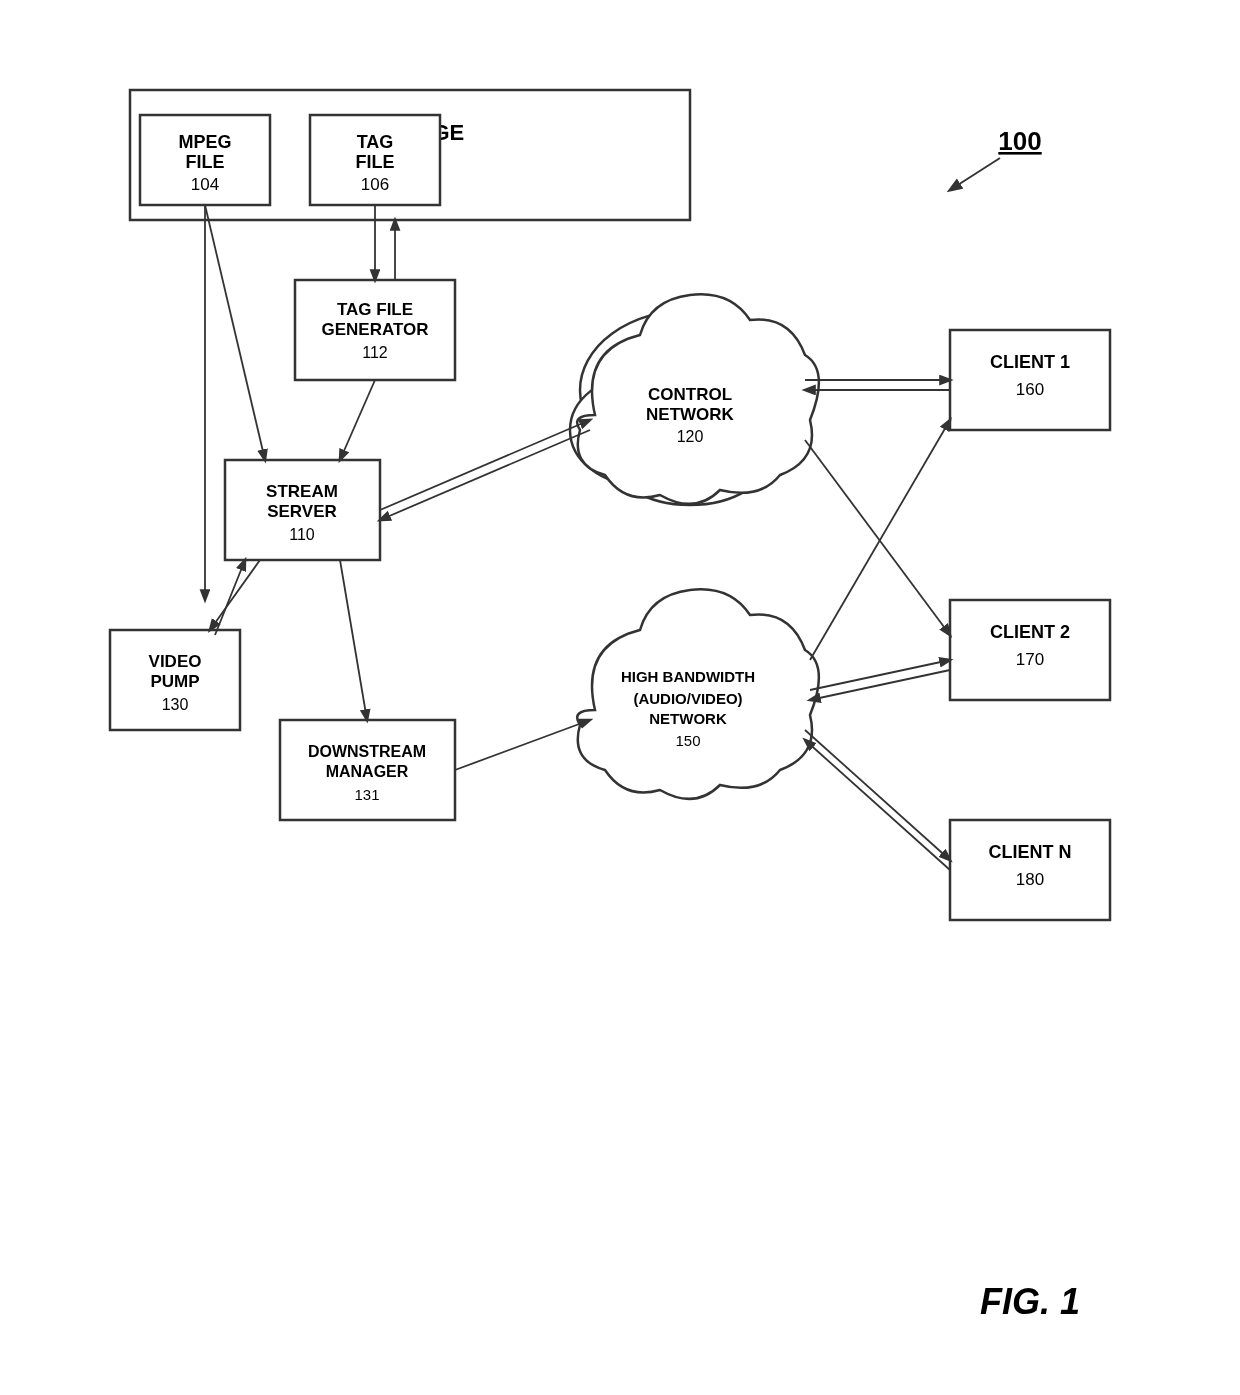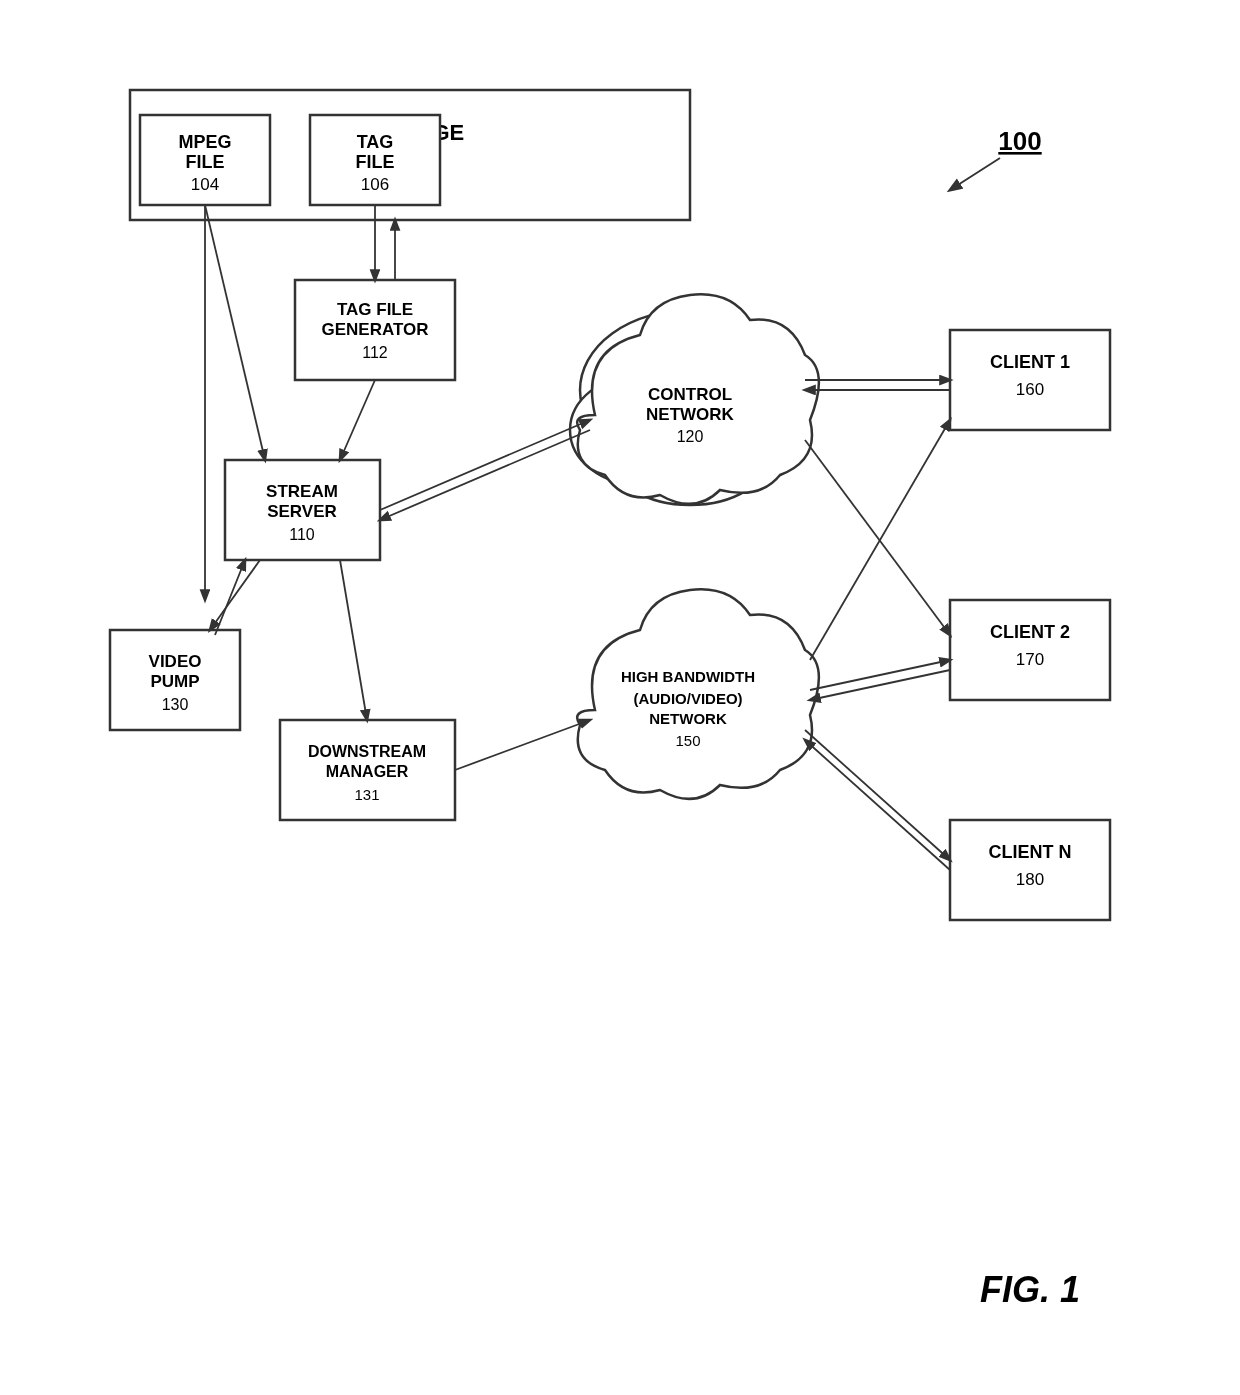--- a/index.html
+++ b/index.html
@@ -18,21 +18,21 @@
       width: 1140px;
       height: 1100px;
     }
     
     .diagram-svg {
       width: 100%;
       height: 100%;
     }
     .fig-label {
       position: absolute;
-      bottom: 84px;
+      bottom: 72px;
       right: 160px;
       font-size: 36px;
       font-weight: bold;
       font-style: italic;
     }
   </style>
 </head>
 <body>
 
 <div class="diagram-container">

